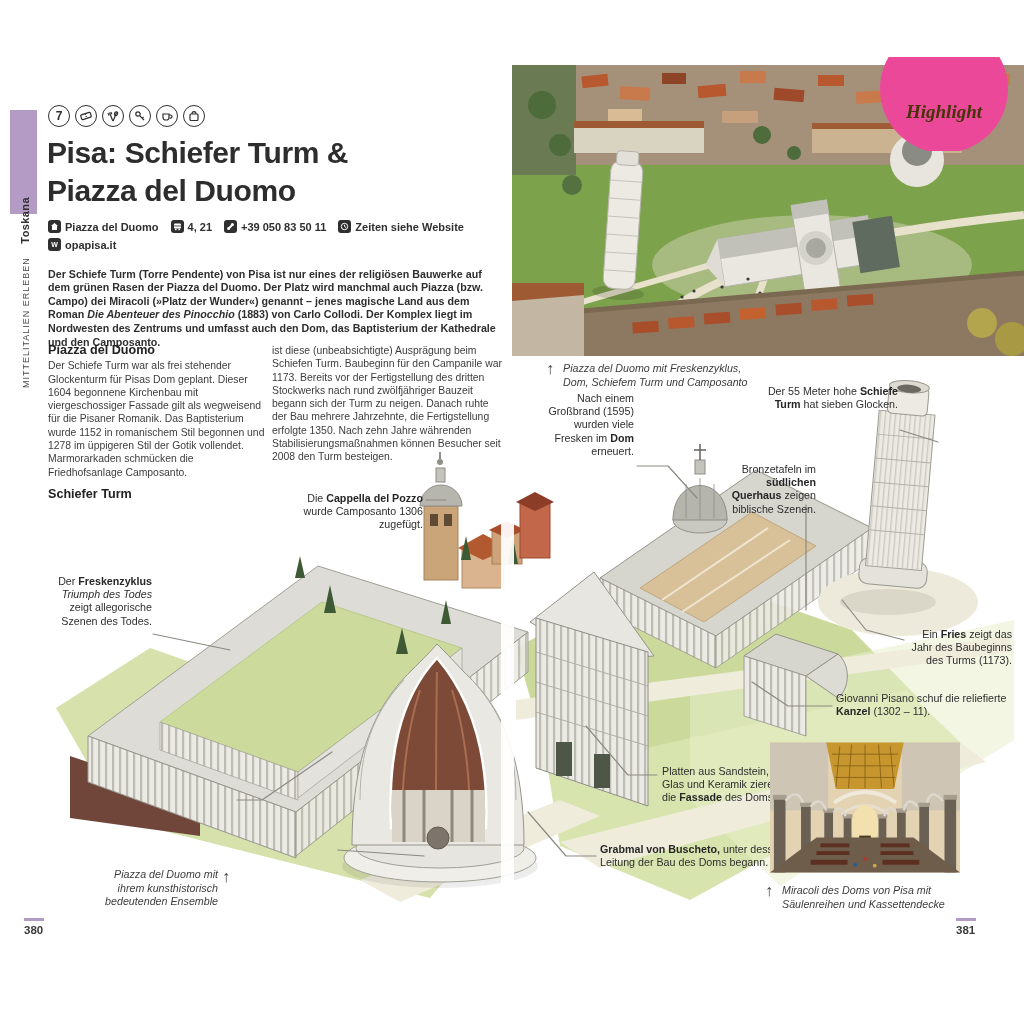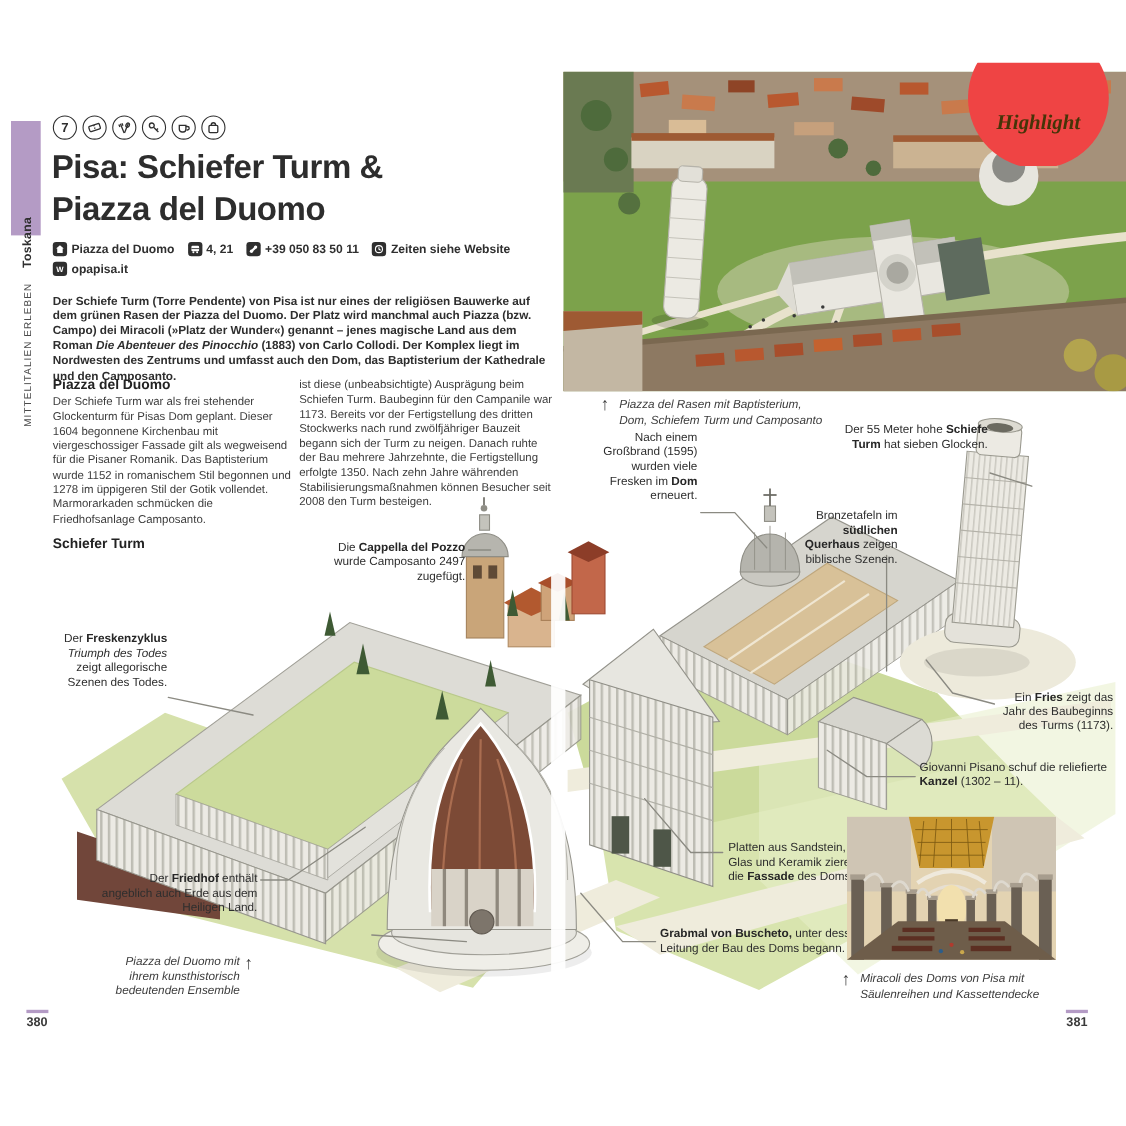--- a/index.html
+++ b/index.html
@@ -27,41 +27,41 @@
   .col{top:344px;font-size:10.4px;line-height:13.3px;color:#3c3c3c;}
   #col1{left:48px;width:218px;}
   #col2{left:272px;width:231px;}
   .h2{font-size:12.6px;font-weight:700;color:#222;margin:0 0 2px 0;}
   .h2.second{margin-top:9px;}
   .col p{margin:0;}
   
   #photo-top{left:512px;top:65px;width:512px;height:291px;overflow:hidden;}
   #badge-clip{left:878px;top:57px;width:132px;height:94px;overflow:hidden;}
   #badge{position:absolute;left:2px;top:-32px;width:128px;height:128px;border-radius:50%;
-         background:#ef4444;display:flex;align-items:flex-end;justify-content:center;}
+         background:#ec4899;display:flex;align-items:flex-end;justify-content:center;}
   #badge span{font-family:"Liberation Serif",serif;font-style:italic;font-weight:700;
               font-size:19px;color:#463408;margin-bottom:30px;}
   #photo-bottom{left:770px;top:742px;width:190px;height:131px;overflow:hidden;}
   
   .cap{font-style:italic;font-size:10.7px;line-height:13.5px;color:#3c3c3c;}
   .arrow{font-style:normal;font-size:16px;color:#3f3f3f;line-height:14px;}
   #cap-top{left:546px;top:362px;display:flex;gap:9px;}
   #cap-bottom-right{left:765px;top:884px;display:flex;gap:9px;}
   #cap-ill{left:60px;top:868px;width:158px;text-align:right;}
   #cap-ill-arrow{left:222px;top:870px;}
   
   .ann{position:absolute;font-size:10.7px;line-height:13.2px;color:#2e2e2e;}
   .ann b{font-weight:700;color:#262626;}
   .ann i{}
   .ra{text-align:right;}
   
   .pagebar{width:20px;height:3px;background:#b49bc5;margin-bottom:3px;}
   .pageno{font-size:11.5px;font-weight:700;color:#3a3a3a;}
   #foot-l{left:24px;top:918px;}
-  #foot-r{left:956px;top:918px;width:46px;display:flex;flex-direction:column;align-items:center;}
+  #foot-r{left:956px;top:918px;width:46px;display:flex;flex-direction:column;align-items:flex-start;}
   svg{display:block;}
 </style>
 </head>
 <body>
 
 <div id="stage">
 
   <svg class="abs" style="left:0;top:0;pointer-events:none;" width="1024" height="1024" viewBox="0 0 1024 1024">
     <defs>
       <pattern id="cols" width="7" height="12" patternUnits="userSpaceOnUse">
@@ -393,28 +393,27 @@
   </div>
   <div class="abs" id="badge-clip">
     <div id="badge">
       <span>Highlight</span>
     </div>
   </div>
 
   <div class="abs cap" id="cap-top">
     <span class="arrow">↑</span>
     <span>
-      <span>Piazza del Rasen mit Baptisterium,</span><br>
+      <span>Piazza del Duomo mit Freskenzyklus,</span><br>
       <span>Dom, Schiefem Turm und Camposanto</span>
     </span>
   </div>
 
-  <div class="ann ra" style="left:295px;top:492px;width:128px;"><span>Die </span><b>Cappella del Pozzo</b><span> wurde Camposanto 2497 zugefügt.</span></div>
+  <div class="ann ra" style="left:295px;top:492px;width:128px;"><span>Die </span><b>Cappella del Pozzo</b><span> wurde Camposanto 1306 zugefügt.</span></div>
   <div class="ann ra" style="left:48px;top:575px;width:104px;"><span>Der </span><b>Freskenzyklus</b><span> </span><i>Triumph des Todes</i><span> zeigt allegorische Szenen des Todes.</span></div>
-  <div class="ann ra" style="left:90px;top:793px;width:144px;"><span>Der </span><b>Friedhof</b><span> enthält angeblich auch Erde aus dem Heiligen Land.</span></div>
   <div class="ann ra" style="left:546px;top:392px;width:88px;"><span>Nach einem Großbrand (1595) wurden viele Fresken im </span><b>Dom</b><span> erneuert.</span></div>
   <div class="ann ra" style="left:752px;top:385px;width:146px;"><span>Der 55 Meter hohe </span><b>Schiefe Turm</b><span> hat sieben Glocken.</span></div>
   <div class="ann ra" style="left:724px;top:432px;width:92px;margin-top:31px;"><span>Bronzetafeln im </span><b>südlichen Querhaus</b><span> zeigen biblische Szenen.</span></div>
   <div class="ann" style="left:908px;top:628px;width:104px;text-align:right;"><span>Ein </span><b>Fries</b><span> zeigt das Jahr des Baubeginns des Turms (1173).</span></div>
   <div class="ann" style="left:836px;top:692px;width:180px;"><span>Giovanni Pisano schuf die reliefierte </span><b>Kanzel</b><span> (1302 – 11).</span></div>
   <div class="ann" style="left:662px;top:765px;width:126px;"><span>Platten aus Sandstein, Glas und Keramik zieren die </span><b>Fassade</b><span> des Doms.</span></div>
   <div class="ann" style="left:600px;top:843px;width:188px;"><b>Grabmal von Buscheto,</b><span> unter dessen Leitung der Bau des Doms begann.</span></div>
 
   <div class="abs cap" id="cap-ill">
     <span>Piazza del Duomo mit</span><br>

